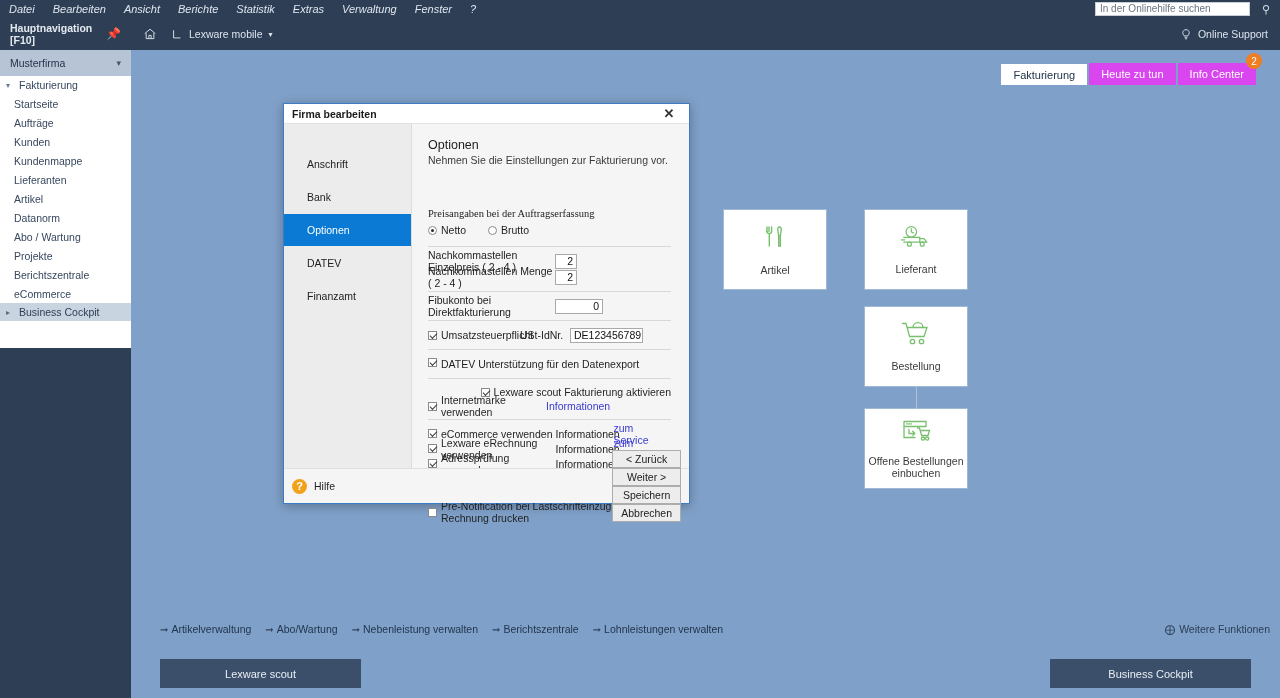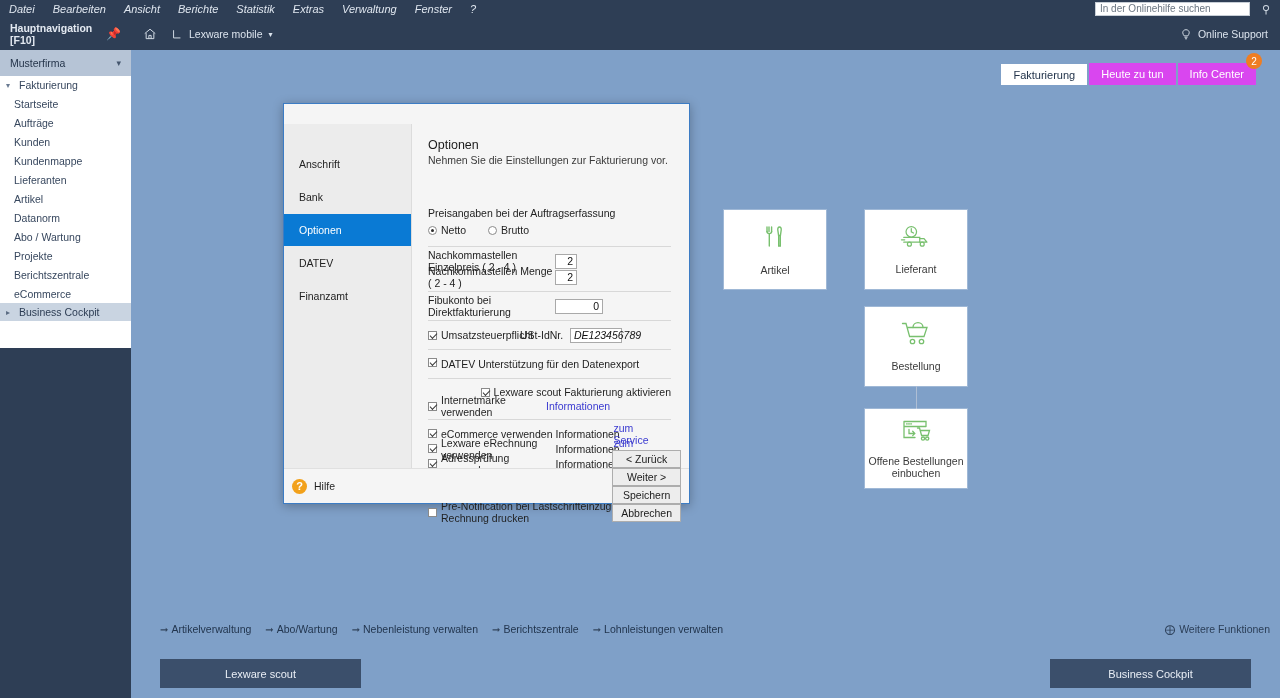--- a/index.html
+++ b/index.html
@@ -143,39 +143,39 @@
   .dlg-close {
     margin-left: auto; width: 24px; height: 20px; display: flex;
     align-items: center; justify-content: center; font-size: 13px; color: #333;
   }
   .dlg-body { position: absolute; left: 0; top: 20px; right: 0; bottom: 35px; display: flex; }
   .dlg-nav {
     width: 128px; background: #ececec; border-right: 1px solid #dcdcdc;
     padding-top: 24px;
   }
   .dlg-nav-item {
-    height: 32px; display: flex; align-items: center; padding-left: 15px;
+    height: 32px; display: flex; align-items: center; padding-left: 23px;
     font-size: 10.5px; color: #222; margin-bottom: 1px;
   }
   .dlg-nav-item.active { background: #0a7ad4; color: #ffffff; }
   .dlg-main { flex: 1; background: #f5f5f5; padding: 14px 18px 0 16px; position: relative; }
   .dlg-h { font-size: 12.5px; color: #1c1c1c; }
   .dlg-sub { font-size: 10.5px; color: #3a3a3a; margin-top: 2px; }
   .sep { height: 1px; background: #d8d8d8; margin: 6px 0; }
   .row { display: flex; align-items: center; height: 17px; }
   .row .lbl { font-size: 10.5px; color: #222; }
   .lbl-w { width: 127px; }
   .ipt {
     border: 1px solid #a9a9a9; background: #ffffff; height: 15px;
     font-size: 10.5px; color: #111; text-align: right;
     padding: 0 3px; line-height: 13px;
   }
   .ipt.num { width: 22px; }
   .ipt.fibu { width: 48px; }
-  .ipt.ust { width: 52px; text-align: left; font-style: italic; }
+  .ipt.ust { width: 73px; text-align: left; }
 
   .cb {
     display: inline-block; width: 9px; height: 9px;
     border: 1px solid #8a8a8a; background: #fff; position: relative;
     margin-right: 4px; vertical-align: -1px; flex: 0 0 auto;
   }
   .cb.checked::after {
     content: ""; position: absolute; left: 1px; top: 1px;
     width: 6px; height: 3px; border-left: 1.4px solid #3b3b3b;
     border-bottom: 1.4px solid #3b3b3b; transform: rotate(-45deg);
@@ -379,38 +379,42 @@
       <span>⨁</span>
       <span>Weitere Funktionen</span>
     </div>
 
     <div class="bigbtn" style="left:29px;">Lexware scout</div>
     <div class="bigbtn" style="left:919px;">Business Cockpit</div>
   </div>
 
   <div class="dialog">
 
+    <div class="dlg-title">
+      <span>Firma bearbeiten</span>
+      <span class="dlg-close">✕</span>
+    </div>
 
     <div class="dlg-body">
 
       <div class="dlg-nav">
         <div class="dlg-nav-item">Anschrift</div>
         <div class="dlg-nav-item">Bank</div>
         <div class="dlg-nav-item active">Optionen</div>
         <div class="dlg-nav-item">DATEV</div>
         <div class="dlg-nav-item">Finanzamt</div>
       </div>
 
       <div class="dlg-main">
         <div class="dlg-h">Optionen</div>
         <div class="dlg-sub">Nehmen Sie die Einstellungen zur Fakturierung vor.</div>
 
         <div style="height:40px;"></div>
 
-        <div class="row" style="height:14px;">
+        <div class="row" style="height:14px;font-family:Liberation Serif, serif;">
           <span class="lbl">Preisangaben bei der Auftragserfassung</span>
         </div>
 
         <div class="row" style="height:16px; margin-top:2px;">
           <label style="display:flex;align-items:center;width:60px;">
             <span class="rb checked"></span>
             <span>Netto</span>
           </label>
           <label style="display:flex;align-items:center;">
             <span class="rb"></span>

